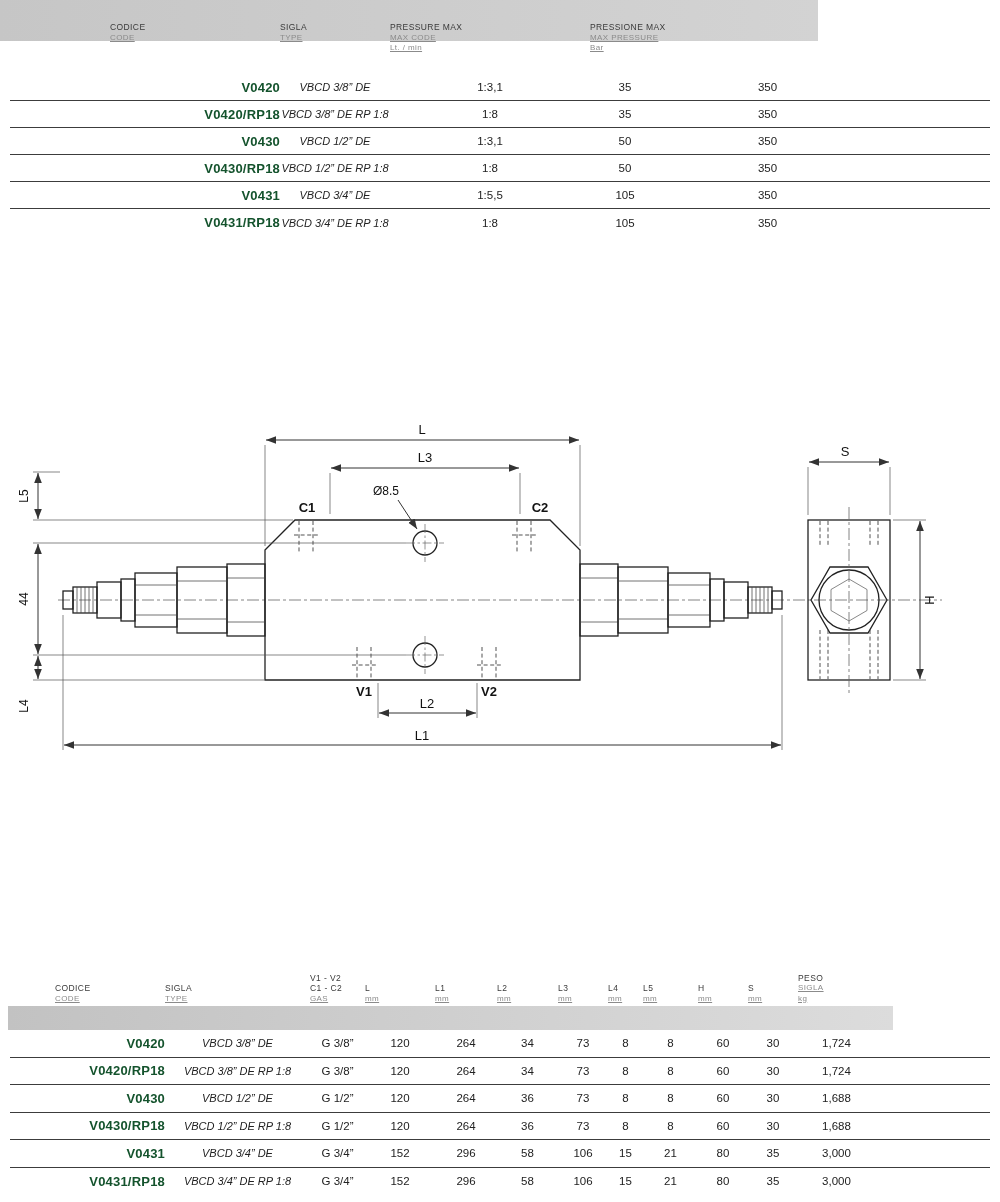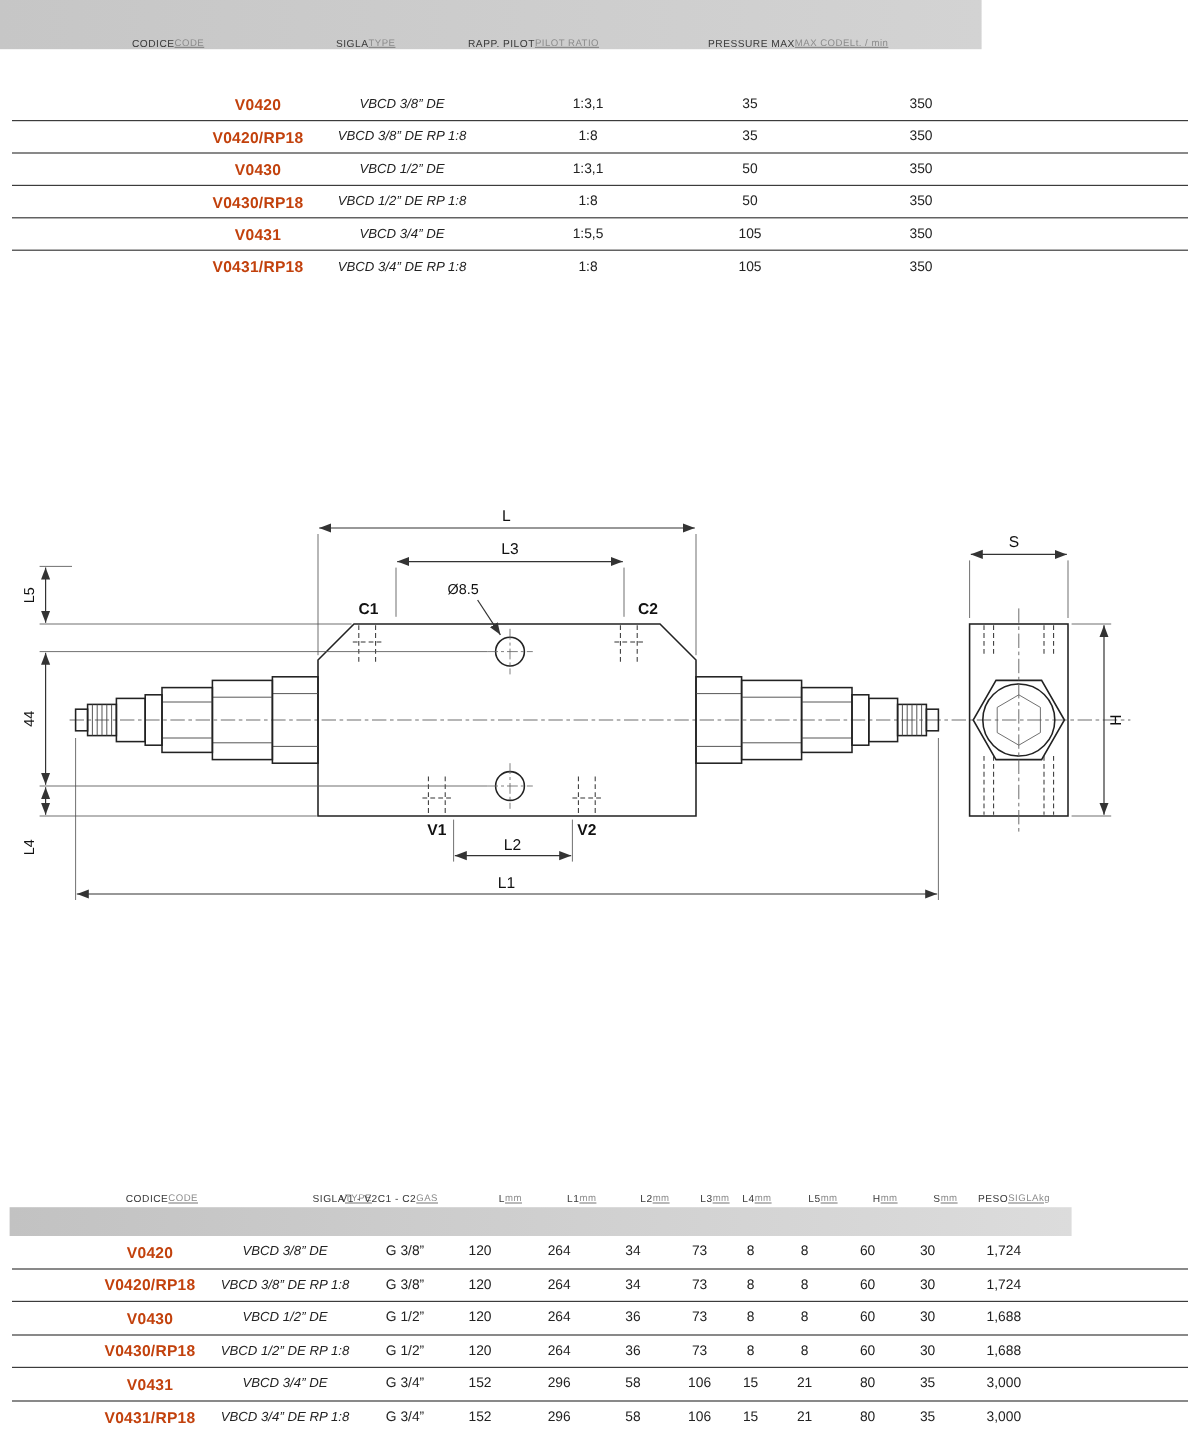--- a/index.html
+++ b/index.html
@@ -27,33 +27,33 @@
 
   .band-top {
     position: absolute; left: -10px; top: 0; width: 818px; height: 41px;
     background: linear-gradient(to right, #c6c6c6, #d3d3d3);
   }
   .band-mid {
     margin-left: -2px; width: 885px; height: 24px;
     background: linear-gradient(to right, #c2c2c2, #dcdcdc);
   }
 
-  .th { display: flex; flex-direction: row; align-items: flex-end; margin-top: 16px; }
+  .th { display: flex; flex-direction: column; align-items: flex-start; margin-top: 16px; }
   .ttable .th { justify-content: flex-start; padding-top: 6px; }
   .btable .th { justify-content: flex-end; padding-bottom: 2px; }
   .hl1 { font-size: 8.5px; letter-spacing: .4px; color: #3a3a3a; line-height: 10.5px; white-space: nowrap; }
   .hl2 { font-size: 8px;  letter-spacing: .4px; color: #8b8b8b; line-height: 10.5px; white-space: nowrap; text-decoration: underline; }
 
   .trow { height: 27px; align-items: center; border-bottom: 1px solid #3c3c3c; }
   .btable .trow { height: 27.5px; }
   .trow:last-child { border-bottom: none; }
 
   .td { font-size: 11.5px; color: #222; text-align: center; white-space: nowrap; }
   .td.sig { font-size: 11px; font-style: italic; }
-  .td.code { text-align: center; font-weight: bold; font-size: 13px; color: #c2410c; letter-spacing: .2px; }
+  .td.code { text-align: right; font-weight: bold; font-size: 13px; color: #14532d; letter-spacing: .2px; }
   .ttable .td.code { padding-left: 40px; }
   .btable .td.code { padding-left: 30px; }
 
   
   svg.draw { position: absolute; left: 0; top: 415px; }
   svg text { font-family: "Liberation Sans", sans-serif; }
   .dimlbl  { font-size: 13px; fill: #111; }
   .smlbl   { font-size: 12px; fill: #111; }
   .portlbl { font-size: 13px; font-weight: bold; fill: #111; }
   .dim   { stroke: #333; stroke-width: 1; fill: none; }
@@ -73,27 +73,28 @@
       <div></div>
       <div class="th">
         <span class="hl1">CODICE</span>
         <span class="hl2">CODE</span>
       </div>
       <div class="th">
         <span class="hl1">SIGLA</span>
         <span class="hl2">TYPE</span>
       </div>
       <div class="th">
-        <span class="hl1">RAPP. PILOT</span>
-        <span class="hl2">PILOT RATIO</span>
-      </div>
-      <div class="th">
         <span class="hl1">PRESSURE MAX</span>
         <span class="hl2">MAX CODE</span>
         <span class="hl2">Lt. / min</span>
+      </div>
+      <div class="th">
+        <span class="hl1">PRESSIONE MAX</span>
+        <span class="hl2">MAX PRESSURE</span>
+        <span class="hl2">Bar</span>
       </div>
     </div>
   </div>
 
   <div class="trow">
     <div></div>
     <div class="td code">V0420</div>
     <div class="td sig">VBCD 3/8” DE</div>
     <div class="td">1:3,1</div>
     <div class="td">35</div>

